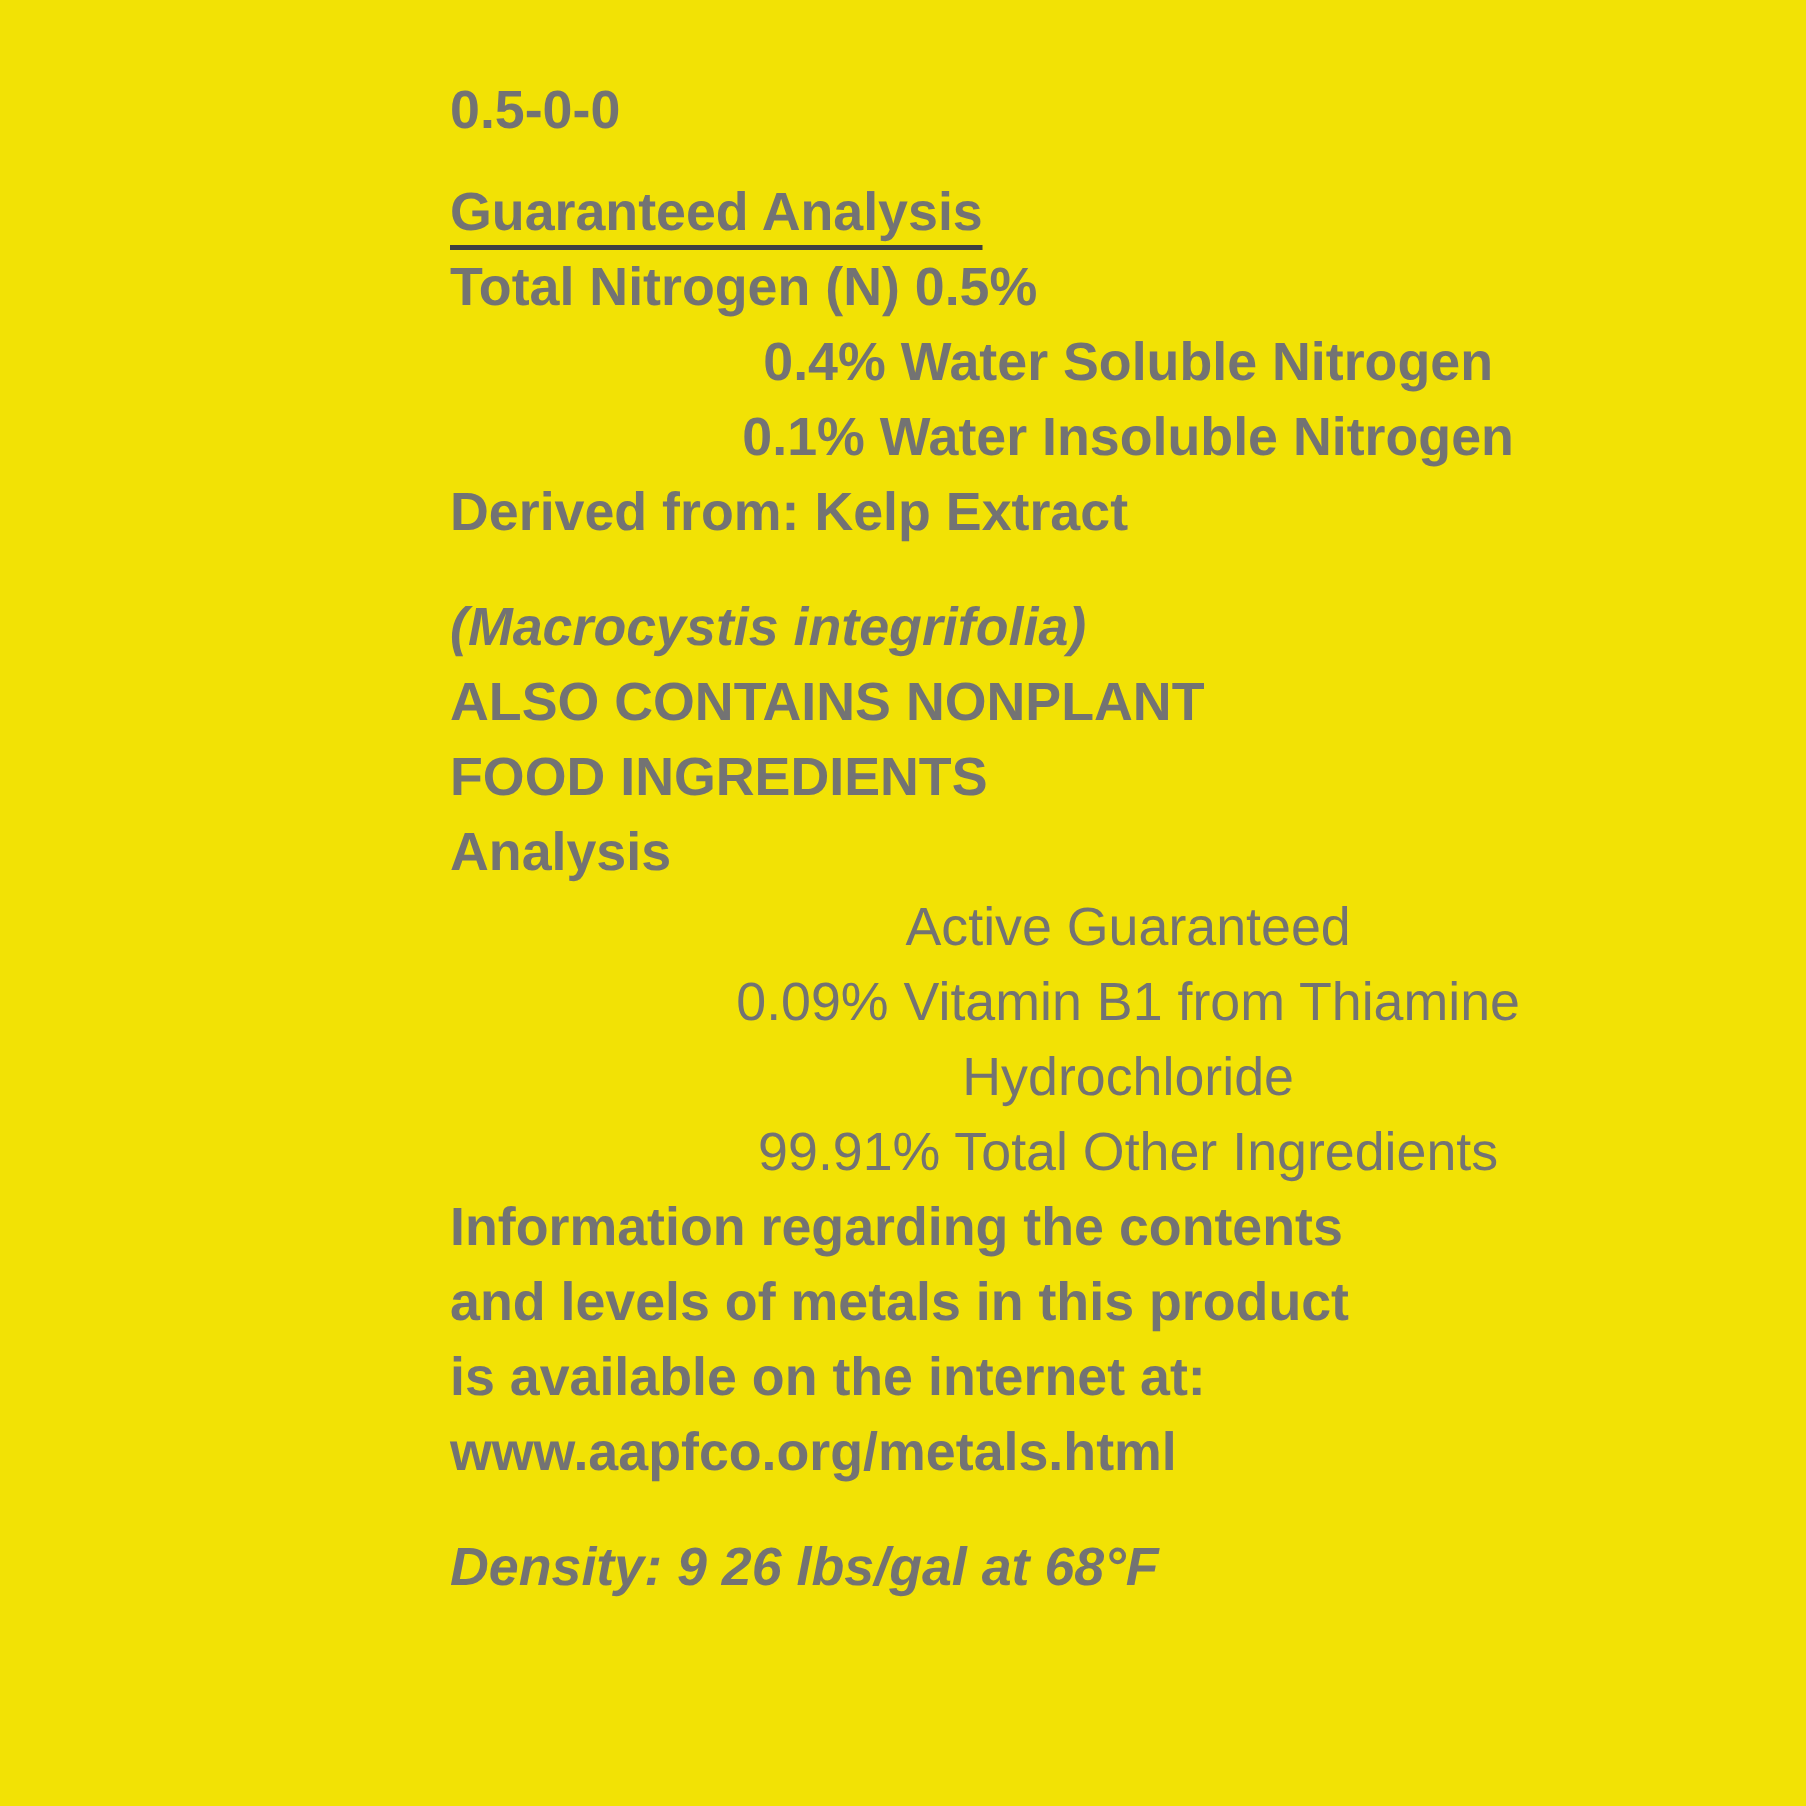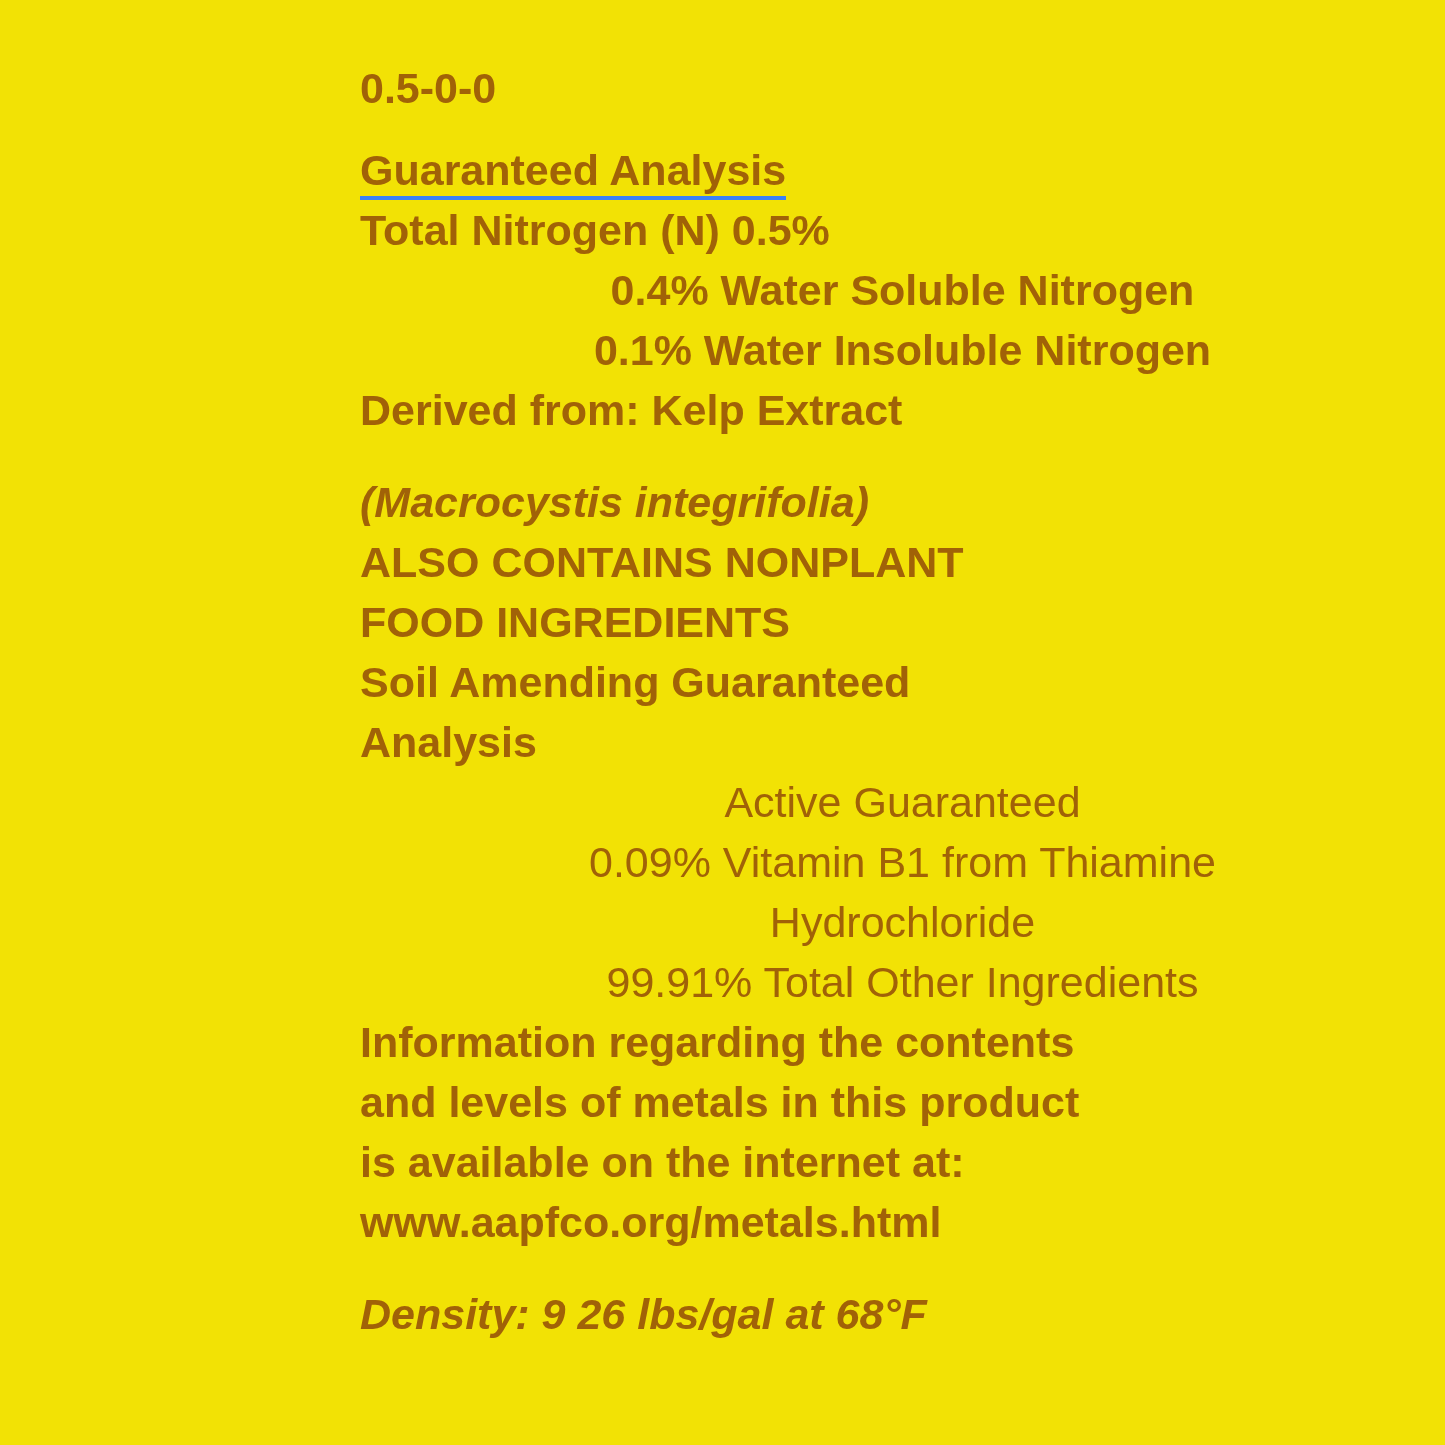--- a/index.html
+++ b/index.html
@@ -6,21 +6,21 @@
     margin: 0;
     padding: 0;
   }
   .label {
     width: 1445px;
     height: 1445px;
     background: #F2E205;
     box-sizing: border-box;
     padding: 58px 40px 0 360px;
     font-family: "Liberation Sans", sans-serif;
-    color: #a16207;
+    color: #737373;
     overflow: hidden;
   }
   .line {
     font-size: 43px;
     line-height: 60px;
     font-weight: bold;
     white-space: nowrap;
   }
   .reg {
     font-weight: normal;
@@ -32,21 +32,21 @@
   .ind {
     padding-left: 40px;
     text-align: center;
   }
   .gap-top-sm {
     margin-top: 22px;
   }
   .gap-top-lg {
   }
   .underline {
-    border-bottom: 4px solid #3b82f6;
+    border-bottom: 4px solid #404040;
     padding-bottom: 2px;
     text-align: center;
   }
 </style>
 </head>
 <body>
 
 <div class="label">
 
   <div class="line">0.5-0-0</div>
@@ -62,21 +62,20 @@
   <div class="line ind">0.1% Water Insoluble Nitrogen</div>
 
   <div class="line">Derived from: Kelp Extract</div>
 
   <div class="line ital">(Macrocystis integrifolia)</div>
 
   <div class="line">ALSO CONTAINS NONPLANT</div>
 
   <div class="line">FOOD INGREDIENTS</div>
 
-  <div class="line">Soil Amending Guaranteed</div>
 
   <div class="line">Analysis</div>
 
   <div class="line reg ind">Active Guaranteed</div>
 
   <div class="line reg ind">0.09% Vitamin B1 from Thiamine</div>
 
   <div class="line reg ind">Hydrochloride</div>
 
   <div class="line reg ind">99.91% Total Other Ingredients</div>

